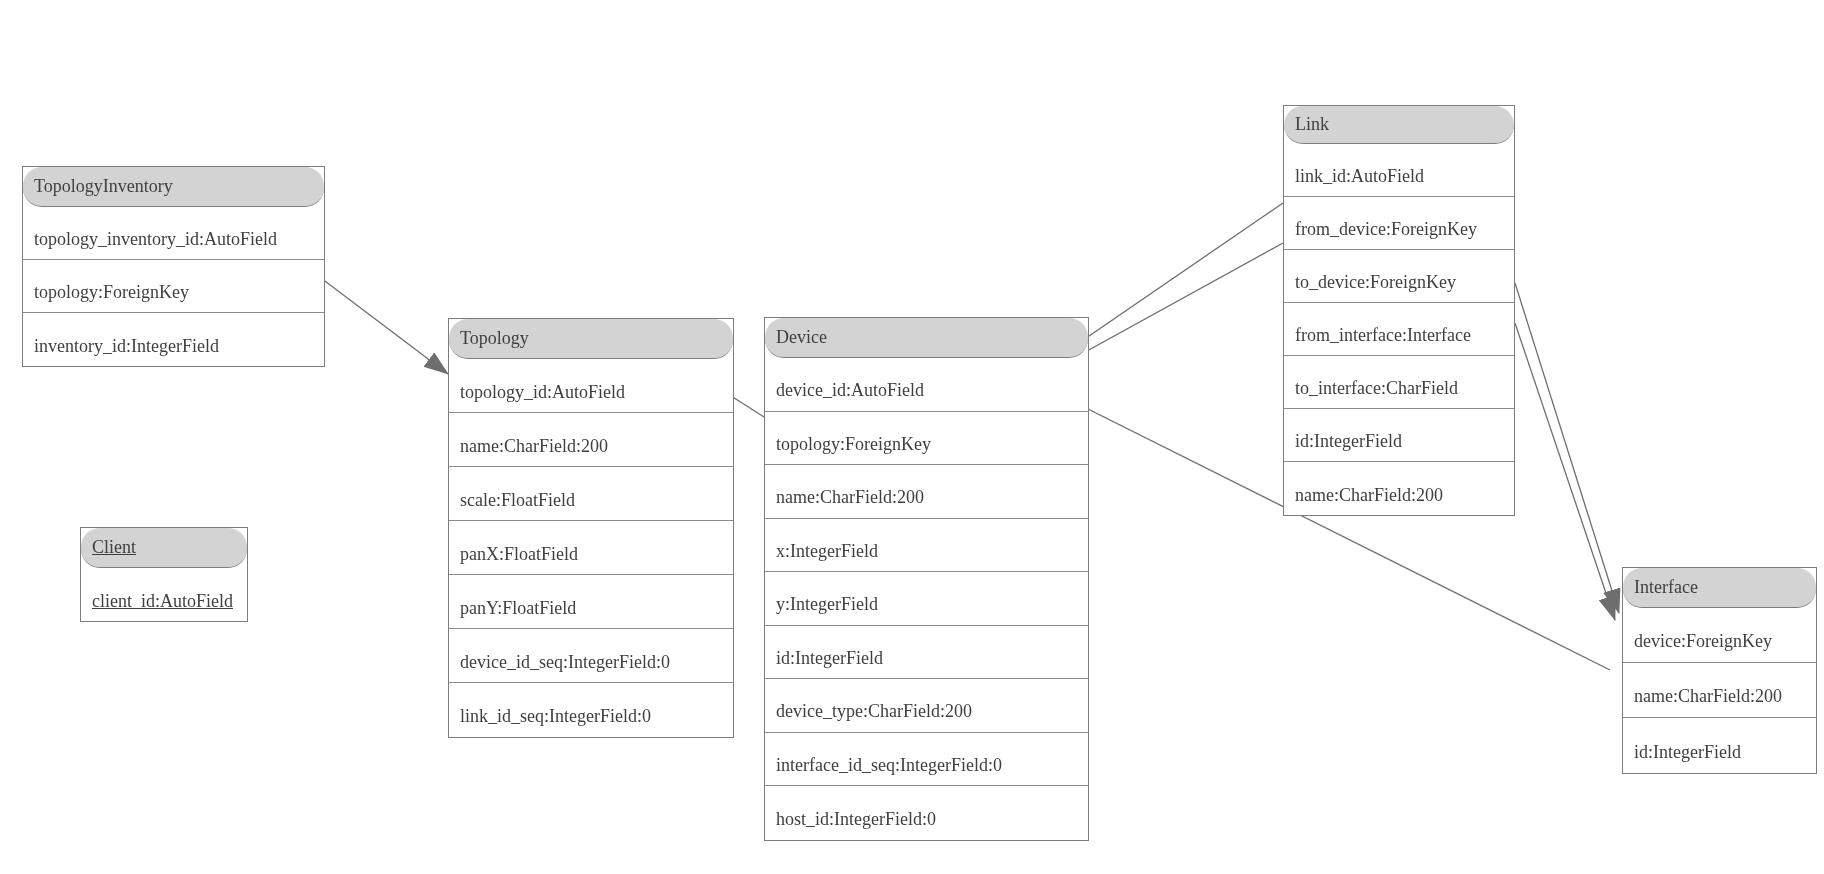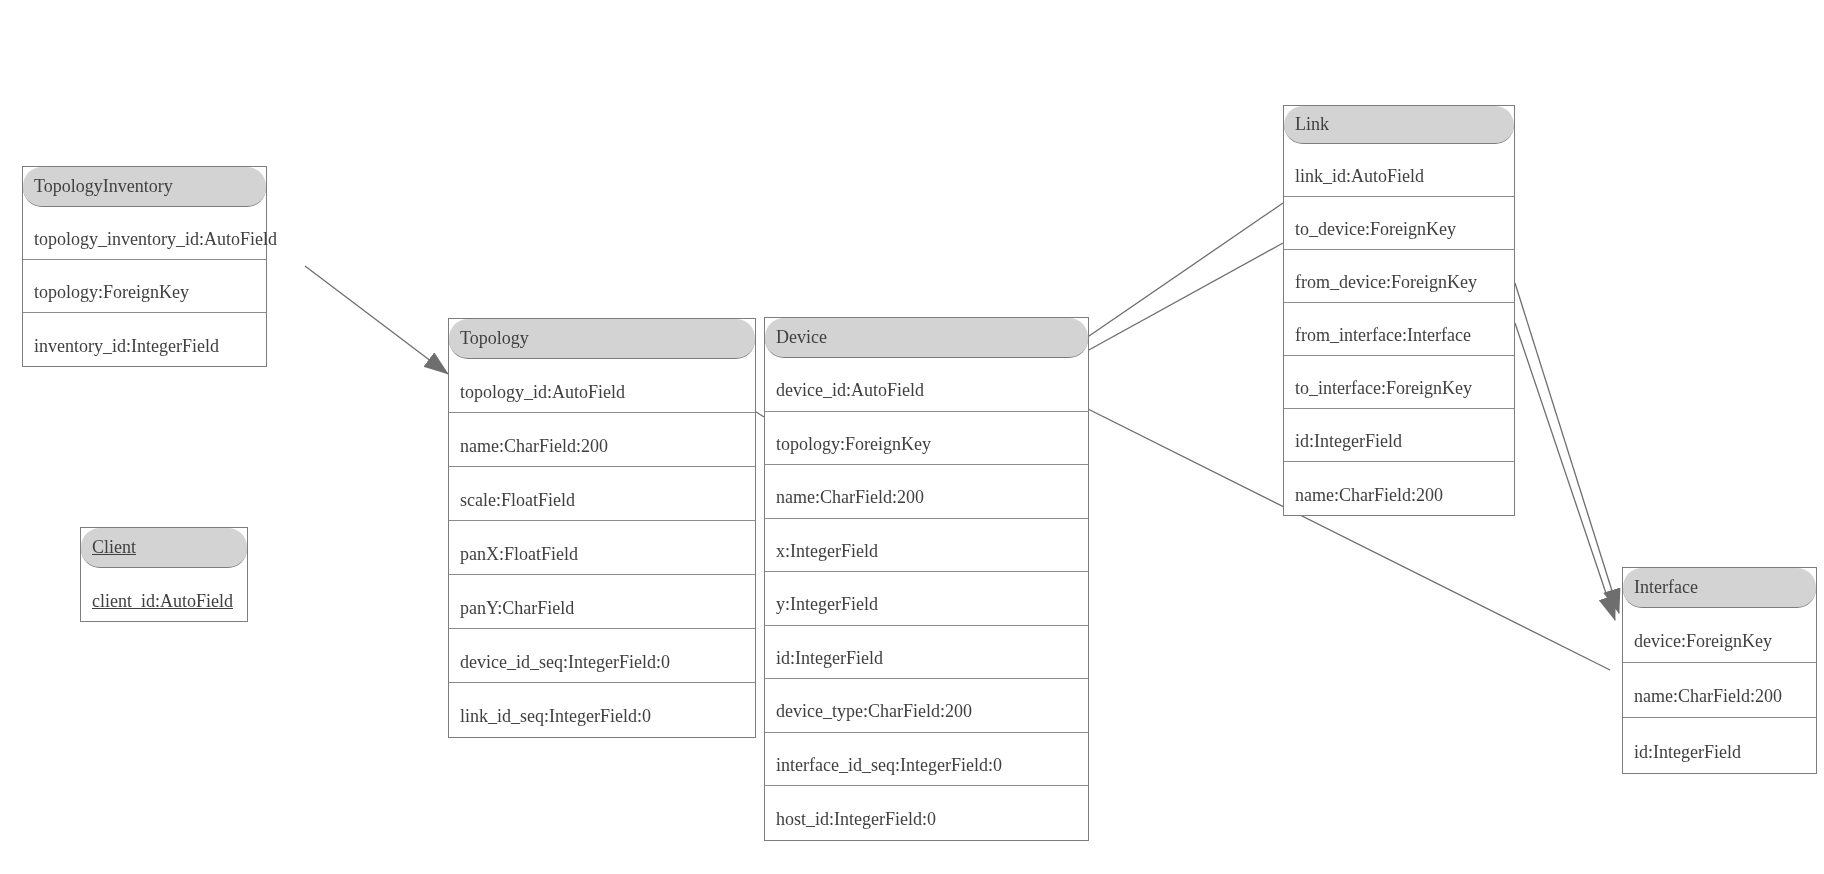--- a/index.html
+++ b/index.html
@@ -69,34 +69,34 @@
     </defs>
     <line x1="305" y1="266" x2="448" y2="374" stroke="#6e6e6e" stroke-width="1.3" marker-end="url(#arrow)"></line>
     <line x1="764" y1="417" x2="703" y2="378" stroke="#6e6e6e" stroke-width="1.3" marker-end="url(#arrow)"></line>
     <line x1="1283" y1="203" x2="1038" y2="371" stroke="#6e6e6e" stroke-width="1.3" marker-end="url(#arrow)"></line>
     <line x1="1283" y1="243" x2="1038" y2="378" stroke="#6e6e6e" stroke-width="1.3" marker-end="url(#arrow)"></line>
     <line x1="1610" y1="670" x2="1040" y2="385" stroke="#6e6e6e" stroke-width="1.3" marker-end="url(#arrow)"></line>
     <line x1="1515" y1="283" x2="1619" y2="613" stroke="#6e6e6e" stroke-width="1.3" marker-end="url(#arrow)"></line>
     <line x1="1515" y1="323" x2="1615" y2="620" stroke="#6e6e6e" stroke-width="1.3" marker-end="url(#arrow)"></line>
   </svg>
 
-  <div class="entity" style="left:22px; top:166px; width:245px; --hh:40px; --rh:40px;">
+  <div class="entity" style="left:22px; top:166px; width:303px; --hh:40px; --rh:40px;">
     <div class="entity-header">TopologyInventory</div>
     <div class="entity-row">topology_inventory_id:AutoField</div>
     <div class="entity-row">topology:ForeignKey</div>
     <div class="entity-row">inventory_id:IntegerField</div>
   </div>
 
-  <div class="entity" style="left:448px; top:318px; width:308px; --hh:40px; --rh:41px;">
+  <div class="entity" style="left:448px; top:318px; width:286px; --hh:40px; --rh:41px;">
     <div class="entity-header">Topology</div>
     <div class="entity-row">topology_id:AutoField</div>
     <div class="entity-row">name:CharField:200</div>
     <div class="entity-row">scale:FloatField</div>
     <div class="entity-row">panX:FloatField</div>
-    <div class="entity-row">panY:CharField</div>
+    <div class="entity-row">panY:FloatField</div>
     <div class="entity-row">device_id_seq:IntegerField:0</div>
     <div class="entity-row">link_id_seq:IntegerField:0</div>
   </div>
 
   <div class="entity" style="left:80px; top:527px; width:168px;text-decoration:underline; --hh:40px; --rh:40px;">
     <div class="entity-header">Client</div>
     <div class="entity-row">client_id:AutoField</div>
   </div>
 
   <div class="entity" style="left:764px; top:317px; width:325px; --hh:40px; --rh:40.5px;">
@@ -108,24 +108,24 @@
     <div class="entity-row">y:IntegerField</div>
     <div class="entity-row">id:IntegerField</div>
     <div class="entity-row">device_type:CharField:200</div>
     <div class="entity-row">interface_id_seq:IntegerField:0</div>
     <div class="entity-row">host_id:IntegerField:0</div>
   </div>
 
   <div class="entity" style="left:1283px; top:105px; width:232px; --hh:38px; --rh:40px;">
     <div class="entity-header">Link</div>
     <div class="entity-row">link_id:AutoField</div>
+    <div class="entity-row">from_device:ForeignKey</div>
     <div class="entity-row">to_device:ForeignKey</div>
-    <div class="entity-row">from_device:ForeignKey</div>
     <div class="entity-row">from_interface:Interface</div>
-    <div class="entity-row">to_interface:ForeignKey</div>
+    <div class="entity-row">to_interface:CharField</div>
     <div class="entity-row">id:IntegerField</div>
     <div class="entity-row">name:CharField:200</div>
   </div>
 
   <div class="entity" style="left:1622px; top:567px; width:195px; --hh:40px; --rh:42px;">
     <div class="entity-header">Interface</div>
     <div class="entity-row">device:ForeignKey</div>
     <div class="entity-row">name:CharField:200</div>
     <div class="entity-row">id:IntegerField</div>
   </div>

